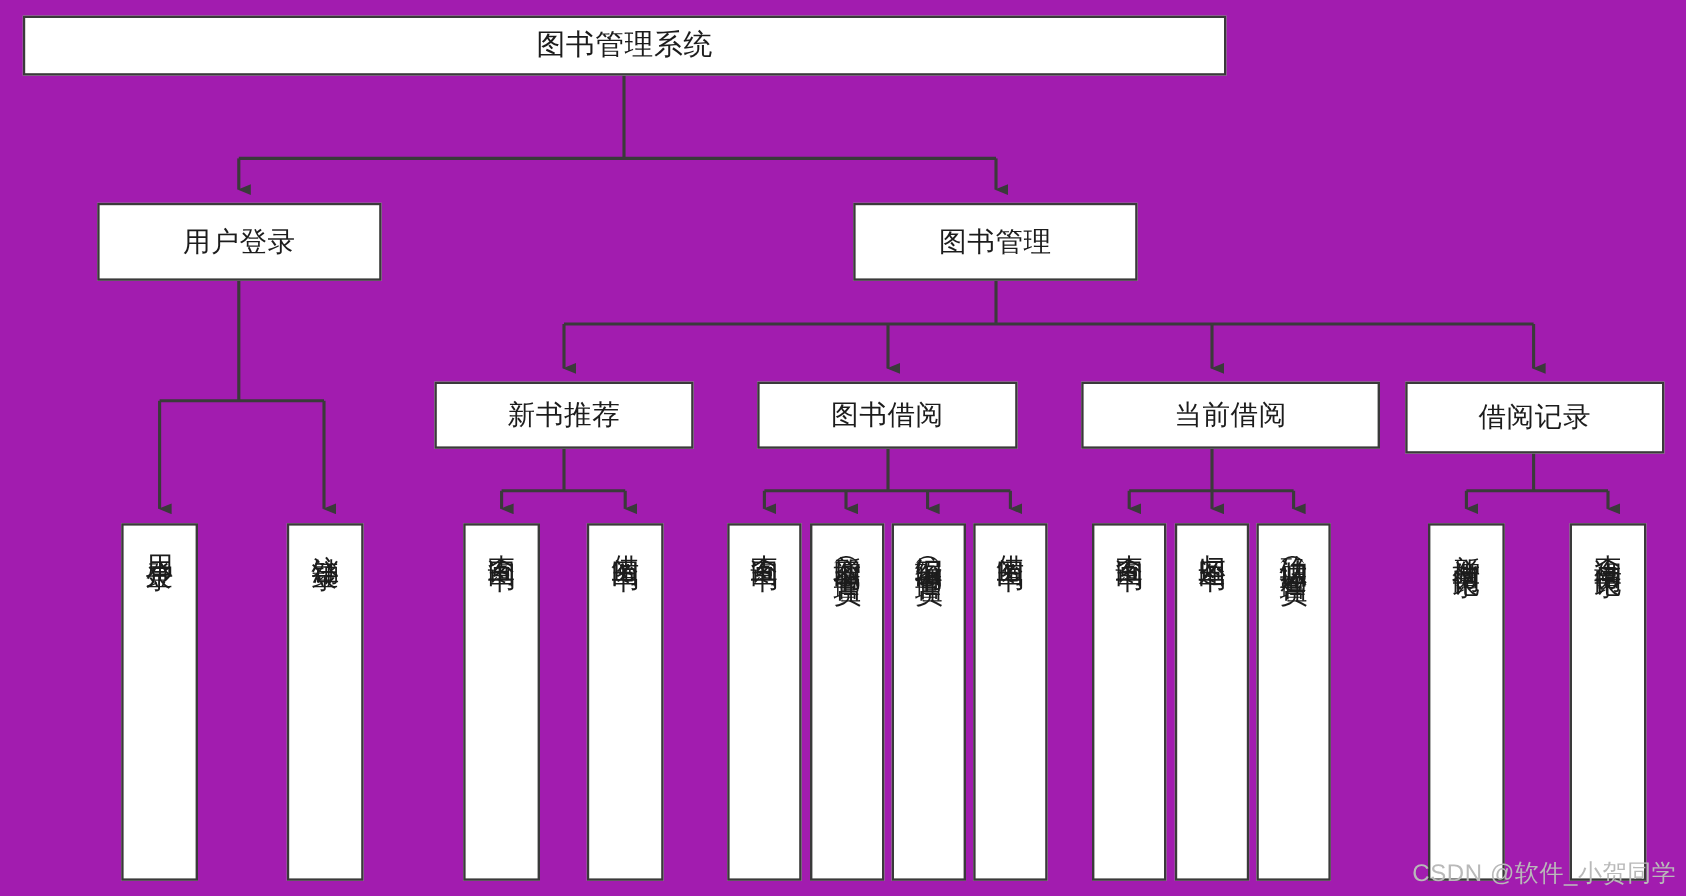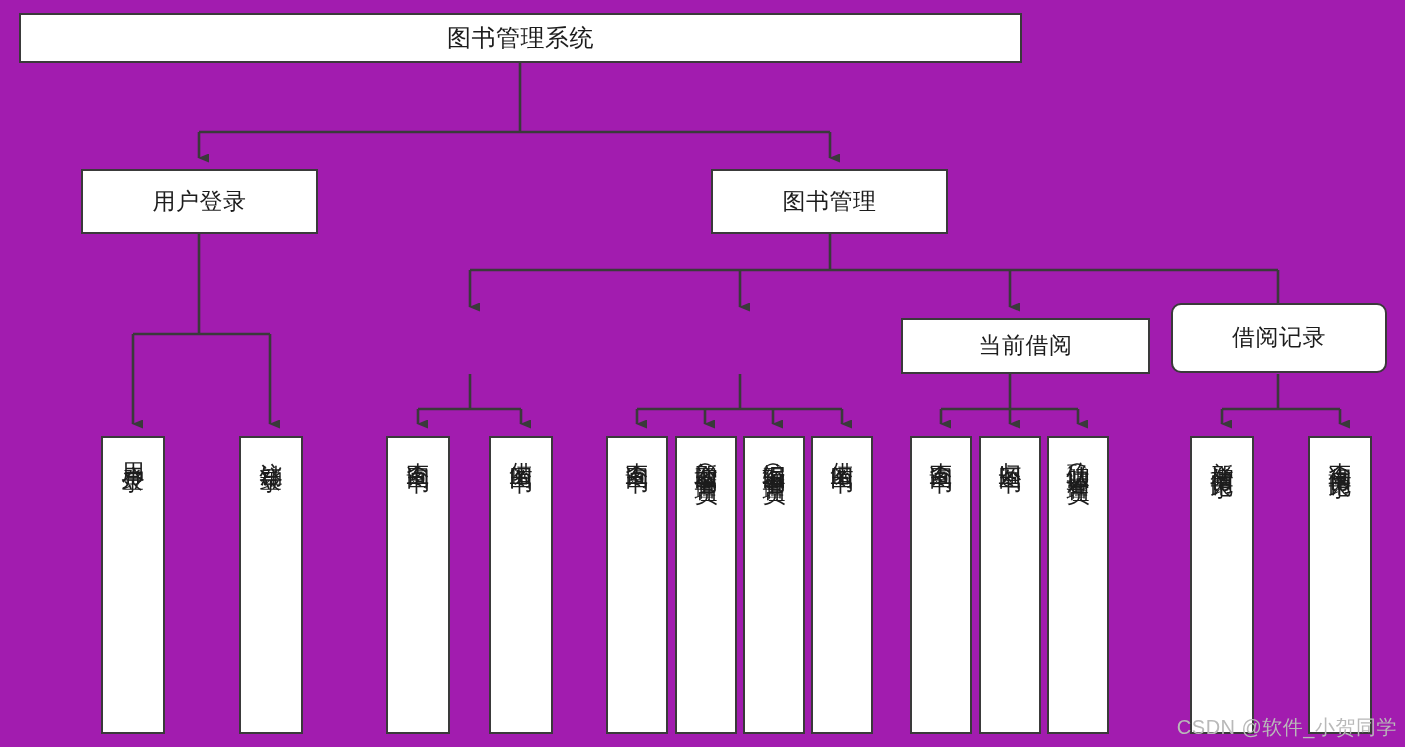--- a/index.html
+++ b/index.html
@@ -135,27 +135,33 @@
   </div>
 
   <div class="node horiz" style="left:81px; top:169px; width:237px; height:65px;">
     <span class="node-label">用户登录</span>
   </div>
 
   <div class="node horiz" style="left:711px; top:169px; width:237px; height:65px;">
     <span class="node-label">图书管理</span>
   </div>
 
-
+  <div class="node horiz" style="left:362px; top:318px; width:216px; height:56px;">
+    <span class="node-label">新书推荐</span>
+  </div>
+
+  <div class="node horiz" style="left:631px; top:318px; width:217px; height:56px;">
+    <span class="node-label">图书借阅</span>
+  </div>
 
   <div class="node horiz" style="left:901px; top:318px; width:249px; height:56px;">
     <span class="node-label">当前借阅</span>
   </div>
 
-  <div class="node horiz" style="left:1171px; top:303px; width:216px; height:70px;border-radius:10px;">
+  <div class="node horiz" style="left:1171px; top:318px; width:216px; height:60px;">
     <span class="node-label">借阅记录</span>
   </div>
 
   <div class="node vert" style="left:101px; top:436px; width:64px; height:298px;">
     <span class="node-label">用户登录</span>
   </div>
   <div class="node vert" style="left:239px; top:436px; width:64px; height:298px;">
     <span class="node-label">注销登录</span>
   </div>
 

